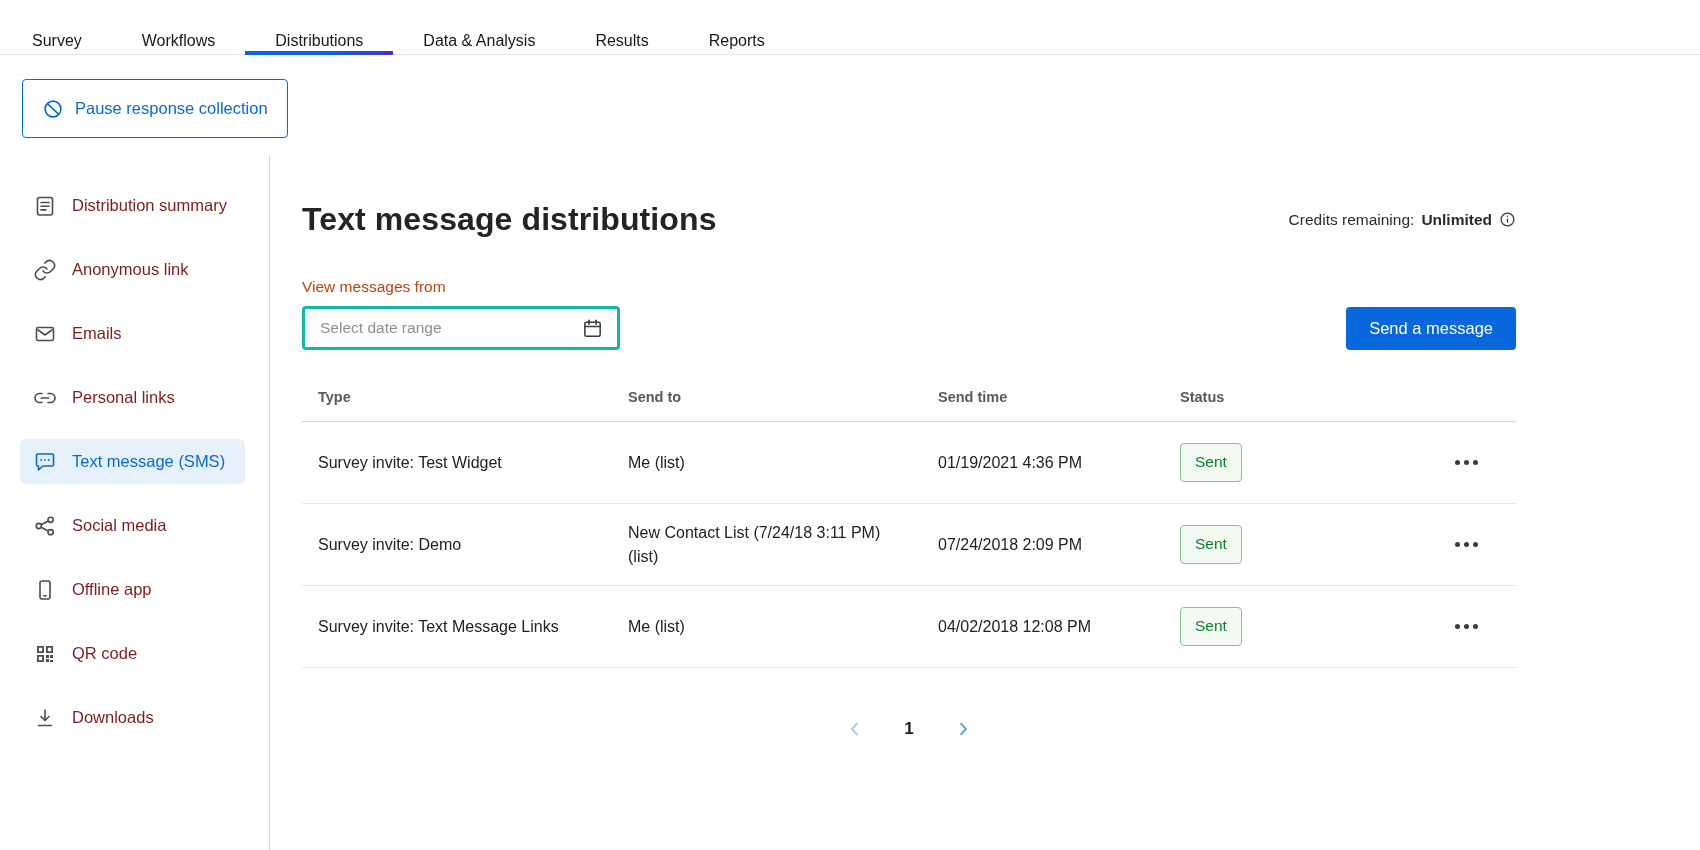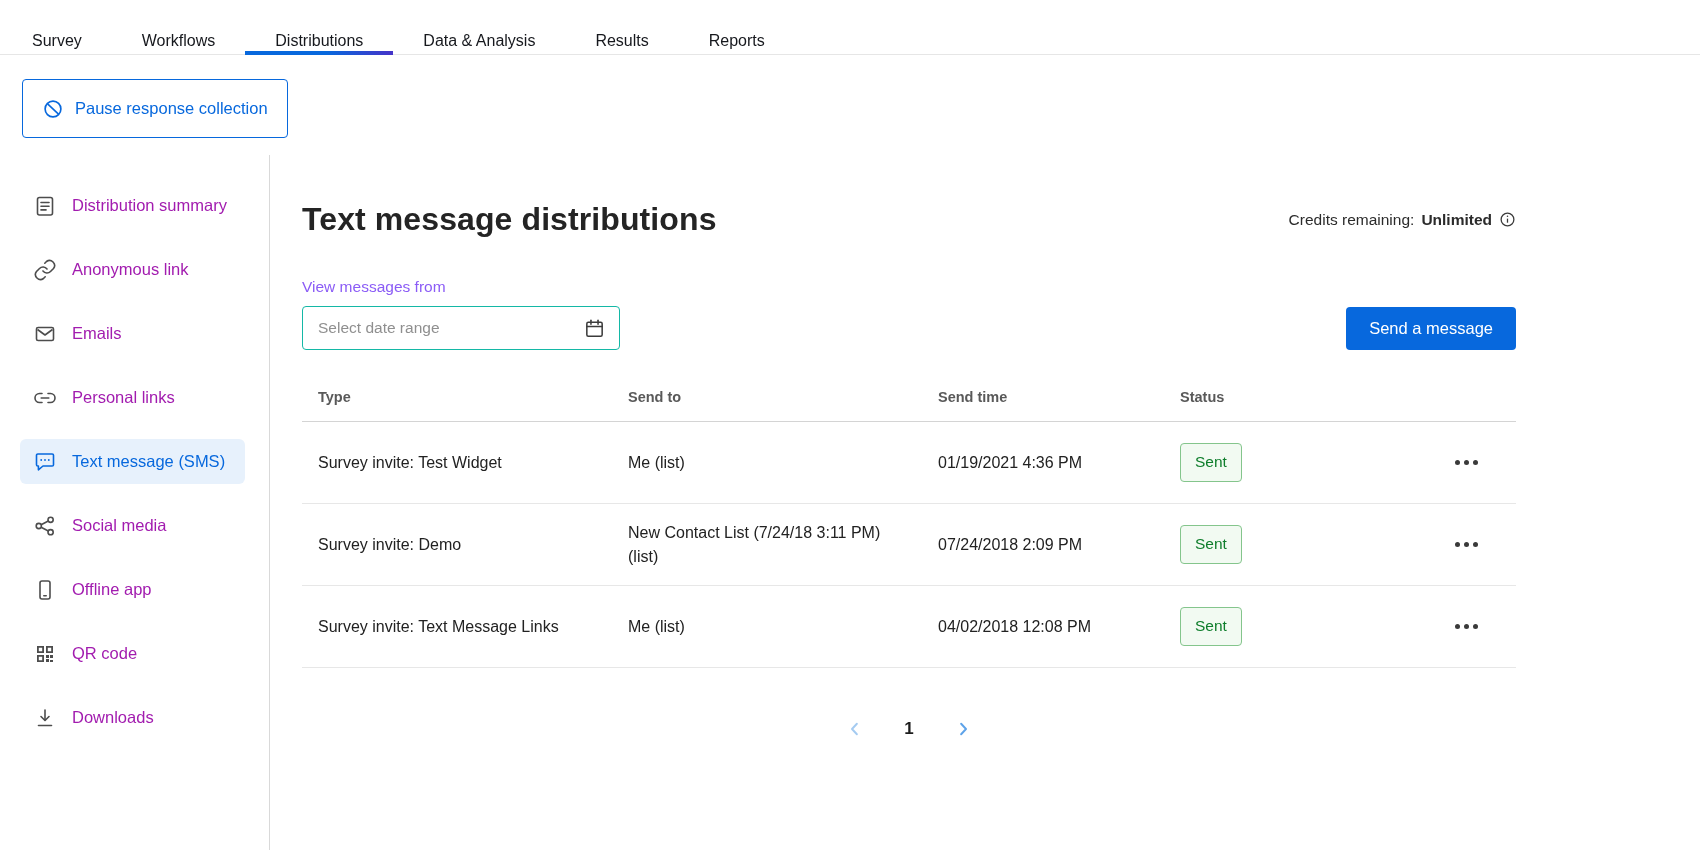--- a/index.html
+++ b/index.html
@@ -16,33 +16,33 @@
   .tab.active::after { content:""; position:absolute; left:0; right:0; bottom:-1px; height:4px;
     background:linear-gradient(90deg,#0768dd 55%,#4533c8 100%); }
   
   .pause-section { padding:24px 0 17px 22px; }
   .pause-btn { display:inline-flex; align-items:center; gap:11px; height:59px; padding:0 19px;
     background:#fff; border:1px solid #0768dd; border-radius:4px; color:#0768dd; font-size:16.5px; cursor:pointer; font-family:inherit; }
   
   .content-row { display:flex; height:709px; }
   .sidebar { width:270px; flex:0 0 270px; border-right:1px solid #d9d9d9; padding:28px 24px 0 20px; }
   .side-item { display:flex; align-items:center; gap:15px; height:45px; margin-bottom:19px;
-    padding:0 13px; border-radius:6px; font-size:16.5px; color:#a21caf; cursor:pointer; }
+    padding:0 13px; border-radius:6px; font-size:16.5px; color:#7f1d1d; cursor:pointer; }
   .side-item .icon { display:flex; color:#4d4d4d; flex:0 0 24px; }
   .side-item.active { background:#e7f1fc; color:#0768dd; }
   .side-item.active .icon { color:#0768dd; }
   
   .main { flex:1; padding:46px 184px 0 32px; }
   .title-row { display:flex; justify-content:space-between; align-items:center; }
   .page-title { font-size:32px; font-weight:700; color:#242424; letter-spacing:0.1px; }
   .credits { display:flex; align-items:center; gap:7px; font-size:15.5px; color:#2b2b2b; }
   .credits b { font-weight:700; }
-  .filter-label { margin-top:40px; font-size:15.5px; color:#8b5cf6; }
+  .filter-label { margin-top:40px; font-size:15.5px; color:#c2410c; }
   .controls-row { display:flex; justify-content:space-between; align-items:center; margin-top:10px; }
-  .date-input { width:318px; height:44px; border:1px solid #14b8a6; border-radius:4px;
+  .date-input { width:318px; height:44px; border:3px solid #14b8a6; border-radius:4px;
     display:flex; align-items:center; padding:0 13px; background:#fff; }
   .date-input input { flex:1; border:none; outline:none; font-size:15.5px; color:#333; font-family:inherit; }
   .date-input input::placeholder { color:#8f8f8f; }
   .cal-btn { background:none; border:none; padding:0; display:flex; color:#3b3b3b; cursor:pointer; }
   .send-btn { height:43px; padding:0 23px; background:#0768dd; color:#fff; border:none; border-radius:4px;
     font-size:16.5px; cursor:pointer; font-family:inherit; }
   
   .tbl { margin-top:23px; }
   .tbl-head, .tbl-row { display:grid; grid-template-columns:310px 310px 242px 240px 1fr; align-items:center; }
   .tbl-head { height:49px; border-bottom:1px solid #d4d4d4; }

